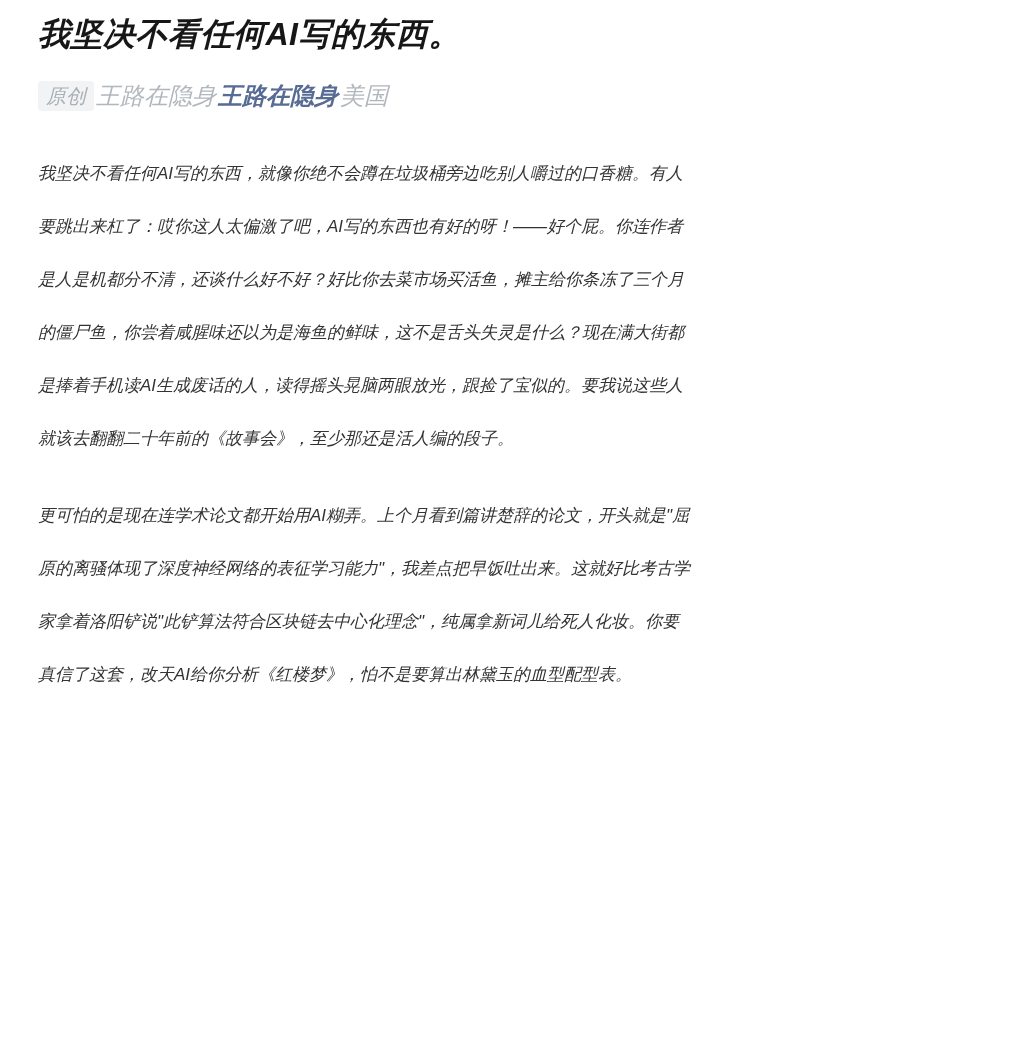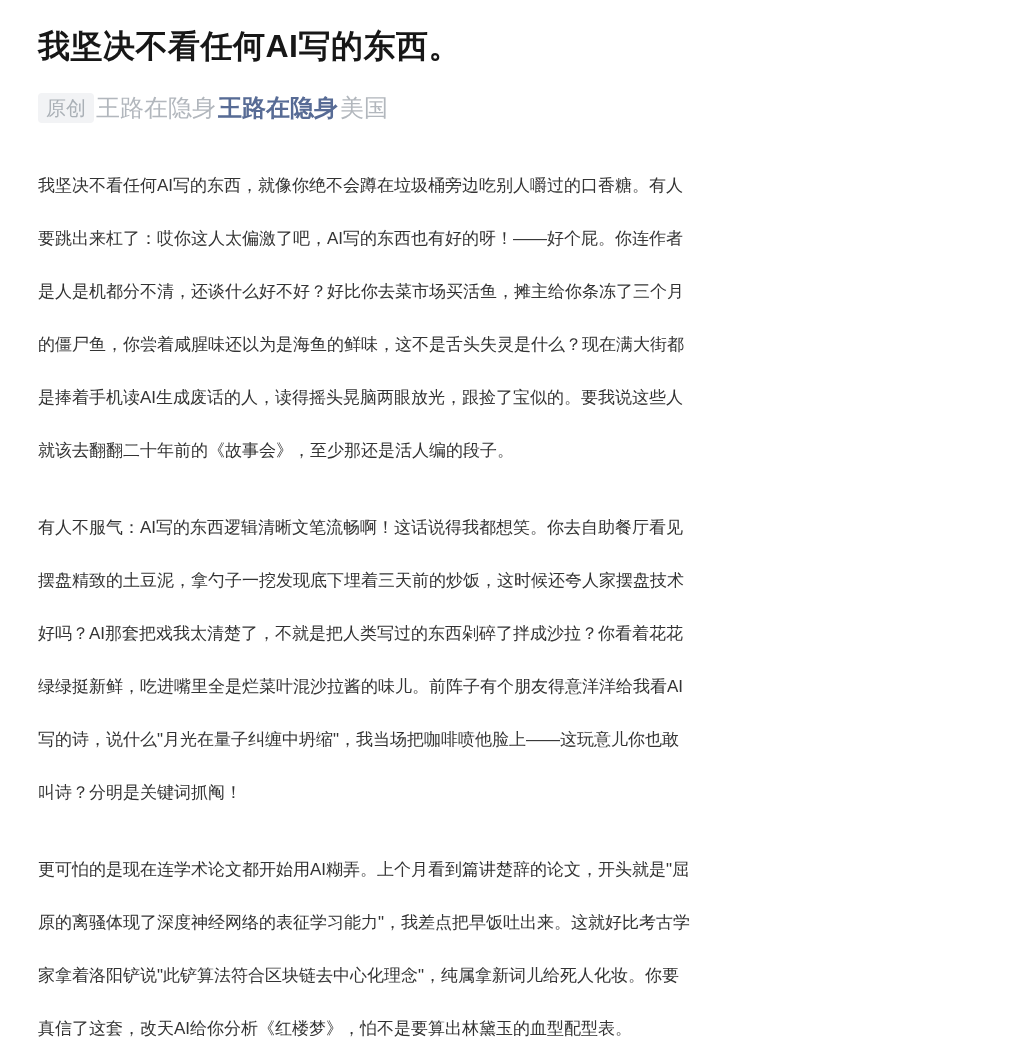--- a/index.html
+++ b/index.html
@@ -10,22 +10,23 @@
   body {
     width: 1024px;
     height: 1039px;
     overflow: hidden;
     font-family: "Liberation Sans", "DejaVu Sans", sans-serif;
   }
   .page {
     box-sizing: border-box;
     width: 1024px;
     height: 820px;
-    padding: 24px 10px 0 38px;
+    padding: 12px 10px 0 38px;
     background: #ffffff;
+    font-style: italic;
   }
   .title {
     margin: 0;
     font-size: 32px;
     line-height: 44px;
     font-weight: bold;
     color: #171717;
     letter-spacing: 0.5px;
   }
   .meta {
@@ -84,25 +85,19 @@
     <span class="location">美国</span>
   </div>
 
   <div class="content">
     <p>我坚决不看任何AI写的东西，就像你绝不会蹲在垃圾桶旁边吃别人嚼过的口香糖。有人
 要跳出来杠了：哎你这人太偏激了吧，AI写的东西也有好的呀！——好个屁。你连作者
 是人是机都分不清，还谈什么好不好？好比你去菜市场买活鱼，摊主给你条冻了三个月
 的僵尸鱼，你尝着咸腥味还以为是海鱼的鲜味，这不是舌头失灵是什么？现在满大街都
 是捧着手机读AI生成废话的人，读得摇头晃脑两眼放光，跟捡了宝似的。要我说这些人
 就该去翻翻二十年前的《故事会》，至少那还是活人编的段子。</p>
-    <p>有人不服气：AI写的东西逻辑清晰文笔流畅啊！这话说得我都想笑。你去自助餐厅看见
-摆盘精致的土豆泥，拿勺子一挖发现底下埋着三天前的炒饭，这时候还夸人家摆盘技术
-好吗？AI那套把戏我太清楚了，不就是把人类写过的东西剁碎了拌成沙拉？你看着花花
-绿绿挺新鲜，吃进嘴里全是烂菜叶混沙拉酱的味儿。前阵子有个朋友得意洋洋给我看AI
-写的诗，说什么"月光在量子纠缠中坍缩"，我当场把咖啡喷他脸上——这玩意儿你也敢
-叫诗？分明是关键词抓阄！</p>
     <p>更可怕的是现在连学术论文都开始用AI糊弄。上个月看到篇讲楚辞的论文，开头就是"屈
 原的离骚体现了深度神经网络的表征学习能力"，我差点把早饭吐出来。这就好比考古学
 家拿着洛阳铲说"此铲算法符合区块链去中心化理念"，纯属拿新词儿给死人化妆。你要
 真信了这套，改天AI给你分析《红楼梦》，怕不是要算出林黛玉的血型配型表。</p>
   </div>
 
 </div>
 
 </body></html>

